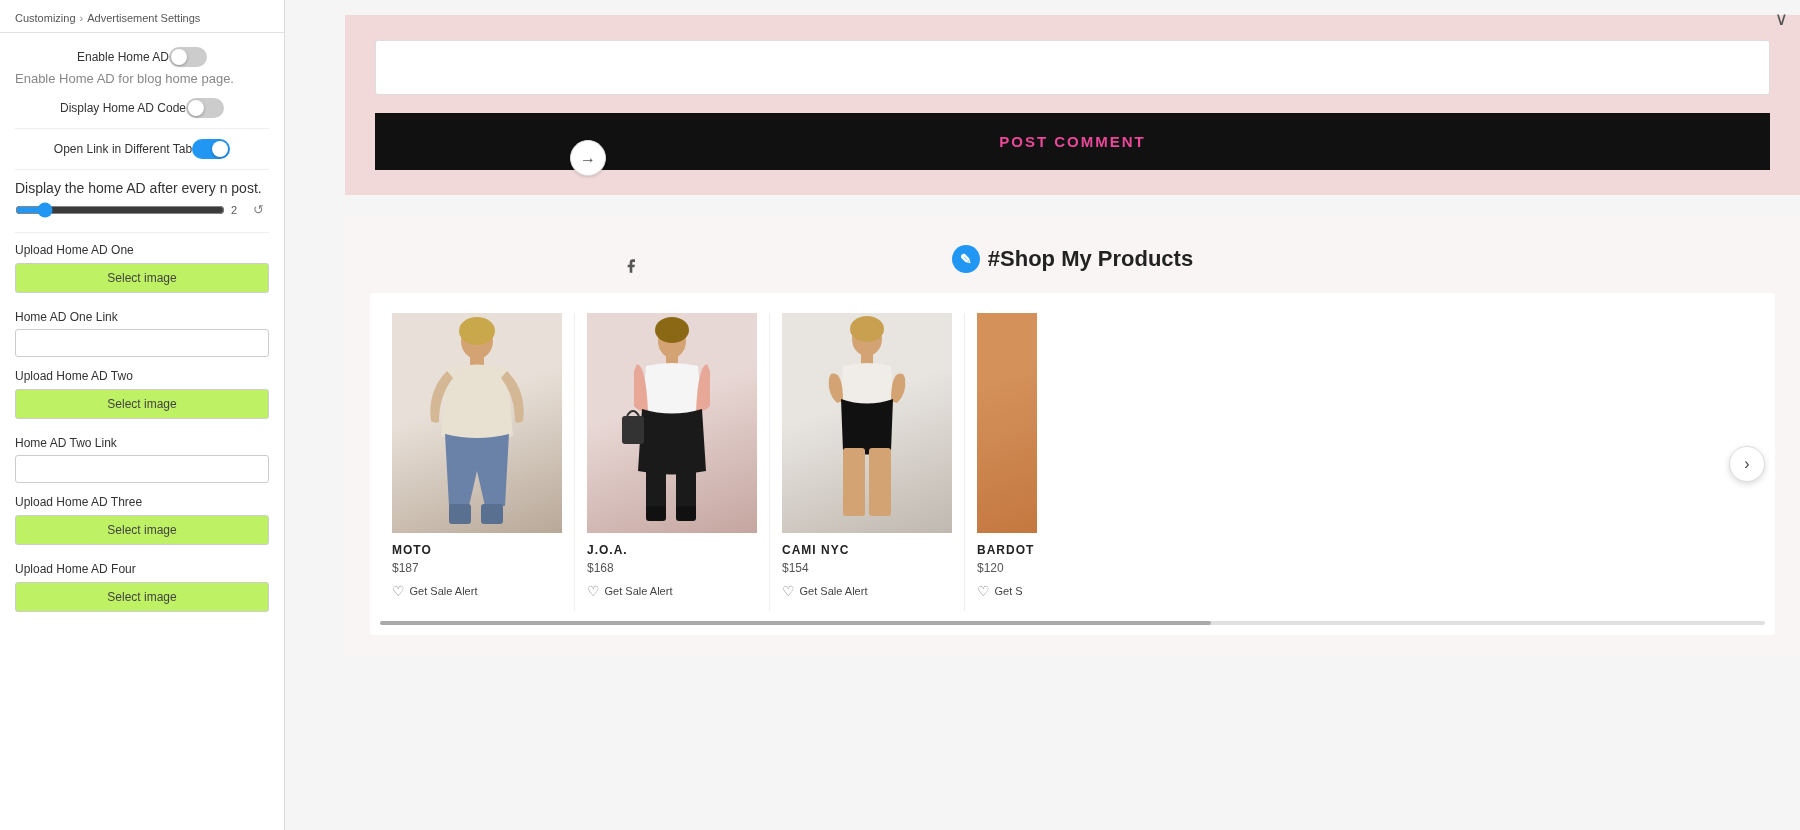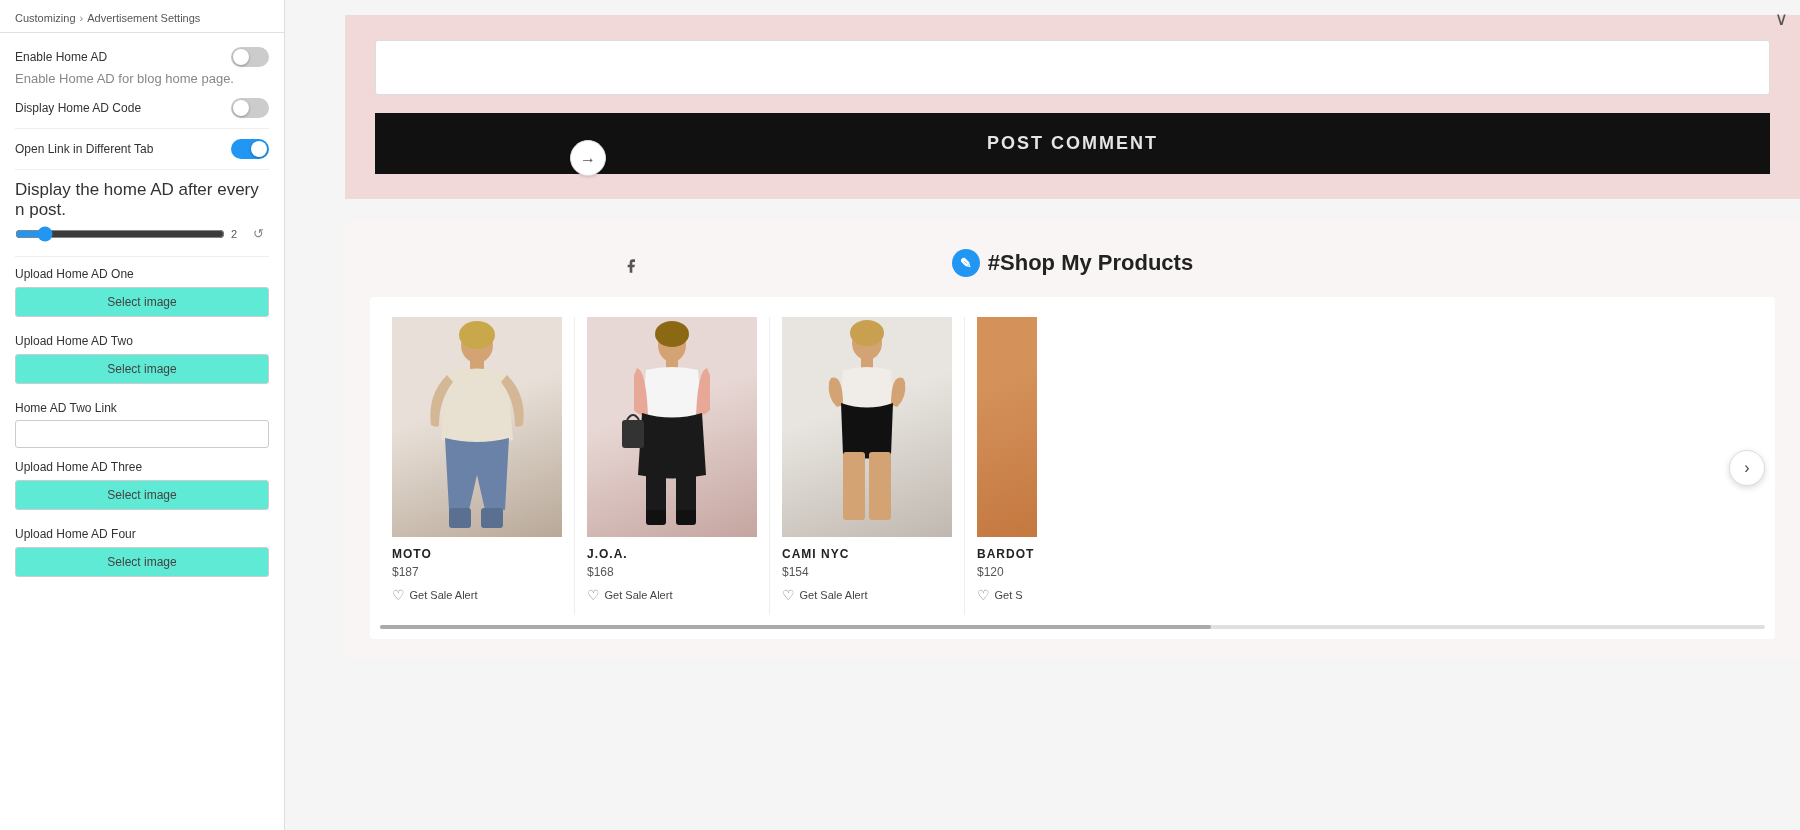--- a/index.html
+++ b/index.html
@@ -33,21 +33,21 @@
       font-size: 16px;
       font-weight: 600;
       color: #222;
       border-bottom: 1px solid #e0e0e0;
     }
 
     .panel-body { padding: 14px 15px; }
 
     .setting-row {
       display: flex;
-      justify-content: space-between;
+      justify-content: center;
       align-items: center;
       margin-bottom: 4px;
     }
     .setting-label { font-size: 12px; color: #333; font-weight: 500; }
     .setting-desc { font-size: 13px; color: #888; margin-bottom: 12px; }
 
     
     .toggle {
       width: 38px;
       height: 20px;
@@ -68,34 +68,34 @@
       top: 2px;
       transition: left 0.2s;
       box-shadow: 0 1px 3px rgba(0,0,0,0.3);
     }
     .toggle.off::after { left: 2px; }
     .toggle.on::after { left: 20px; }
 
     .divider { height: 1px; background: #eee; margin: 10px 0; }
 
     .slider-section { margin-bottom: 14px; }
-    .slider-label { font-size: 17px; color: #333; margin-bottom: 6px; }
+    .slider-label { font-size: 14px; color: #333; margin-bottom: 6px; }
     .slider-row { display: flex; align-items: center; gap: 6px; }
     .slider-input { flex: 1; accent-color: #2196f3; cursor: pointer; }
     .slider-value { font-size: 11px; color: #555; min-width: 16px; }
     .slider-refresh { width: 16px; height: 16px; cursor: pointer; color: #888; font-size: 13px; }
 
     .upload-section { margin-bottom: 17px; }
     .upload-label { font-size: 12px; color: #333; font-weight: 500; margin-bottom: 6px; }
     .select-image-btn {
       width: 100%;
       padding: 7px 23px;
       border: 1px solid #ccc;
       border-radius: 3px;
-      background: #5eead4;
+      background: #bef264;
       font-size: 12px;
       color: #444;
       cursor: pointer;
       text-align: center;
     }
 
     .link-section { margin-bottom: 12px; }
     .link-label { font-size: 12px; color: #333; font-weight: 500; margin-bottom: 5px; }
     .link-input {
       width: 100%;
@@ -159,23 +159,23 @@
       padding: 8px;
       font-size: 13px;
       resize: none;
       background: #fff;
       margin-bottom: 14px;
     }
     .post-comment-btn {
       width: 100%;
       padding: 20px;
       background: #111;
-      color: #e5e5e5;
+      color: #ec4899;
       border: none;
-      font-size: 18px;
+      font-size: 15px;
       font-weight: 600;
       letter-spacing: 2px;
       cursor: pointer;
       text-transform: uppercase;
     }
 
     
     .shop-section {
       background: #faf5f5;
       padding: 30px 25px 20px;
@@ -361,20 +361,24 @@
         <span class="slider-refresh">↺</span>
       </div>
     </div>
 
     <div class="divider"></div>
 
     <div class="upload-section">
       <div class="upload-label">Upload Home AD One</div>
       <button class="select-image-btn">Select image</button>
     </div>
+    <div class="link-section">
+      <div class="link-label">Home AD One Link</div>
+      <input type="text" class="link-input" style="">
+    </div>
 
     <div class="upload-section">
       <div class="upload-label">Upload Home AD Two</div>
       <button class="select-image-btn">Select image</button>
     </div>
     <div class="link-section">
       <div class="link-label">Home AD Two Link</div>
       <input type="text" class="link-input" style="">
     </div>
 

